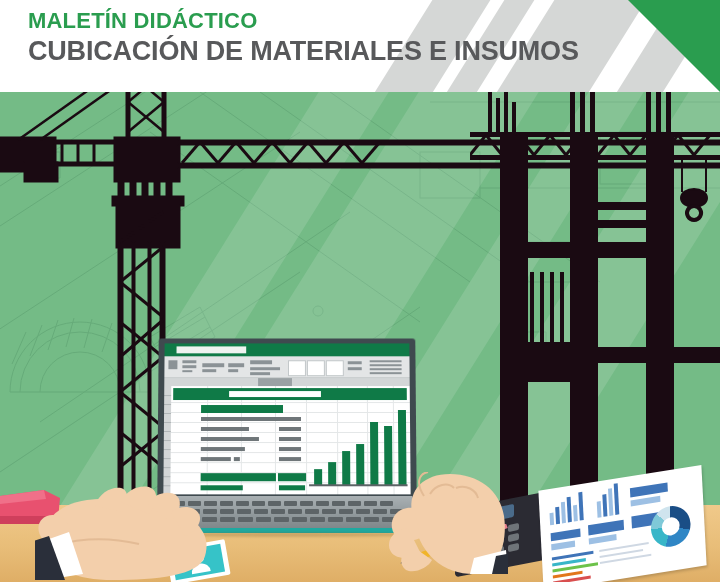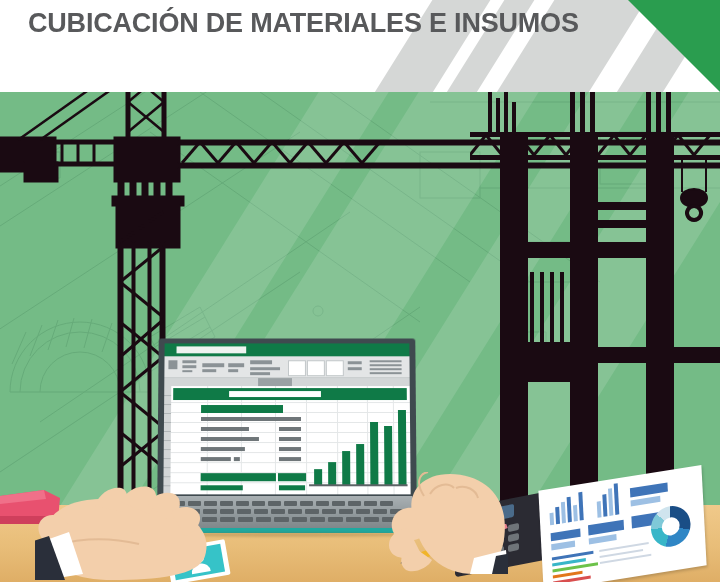--- a/index.html
+++ b/index.html
@@ -177,20 +177,21 @@
 <div id="poster">
 
   <div id="header">
     <div class="stripe s1"></div>
     <div class="stripe s2"></div>
     <div class="stripe s3"></div>
     <div class="stripe s4"></div>
     <div class="corner-green"></div>
 
     <div id="title-block">
+      <div id="title-main">MALETÍN DIDÁCTICO</div>
       <div id="title-sub">CUBICACIÓN DE MATERIALES E INSUMOS</div>
     </div>
   </div>
 
   <div id="scene">
 
     <svg id="blueprint" viewBox="0 0 720 420" preserveAspectRatio="none">
       <g stroke="#3f7d55" stroke-width="1" fill="none" opacity="0.85">
         <line x1="-40" y1="120" x2="330" y2="-120"></line>
         <line x1="-40" y1="160" x2="360" y2="-100"></line>

